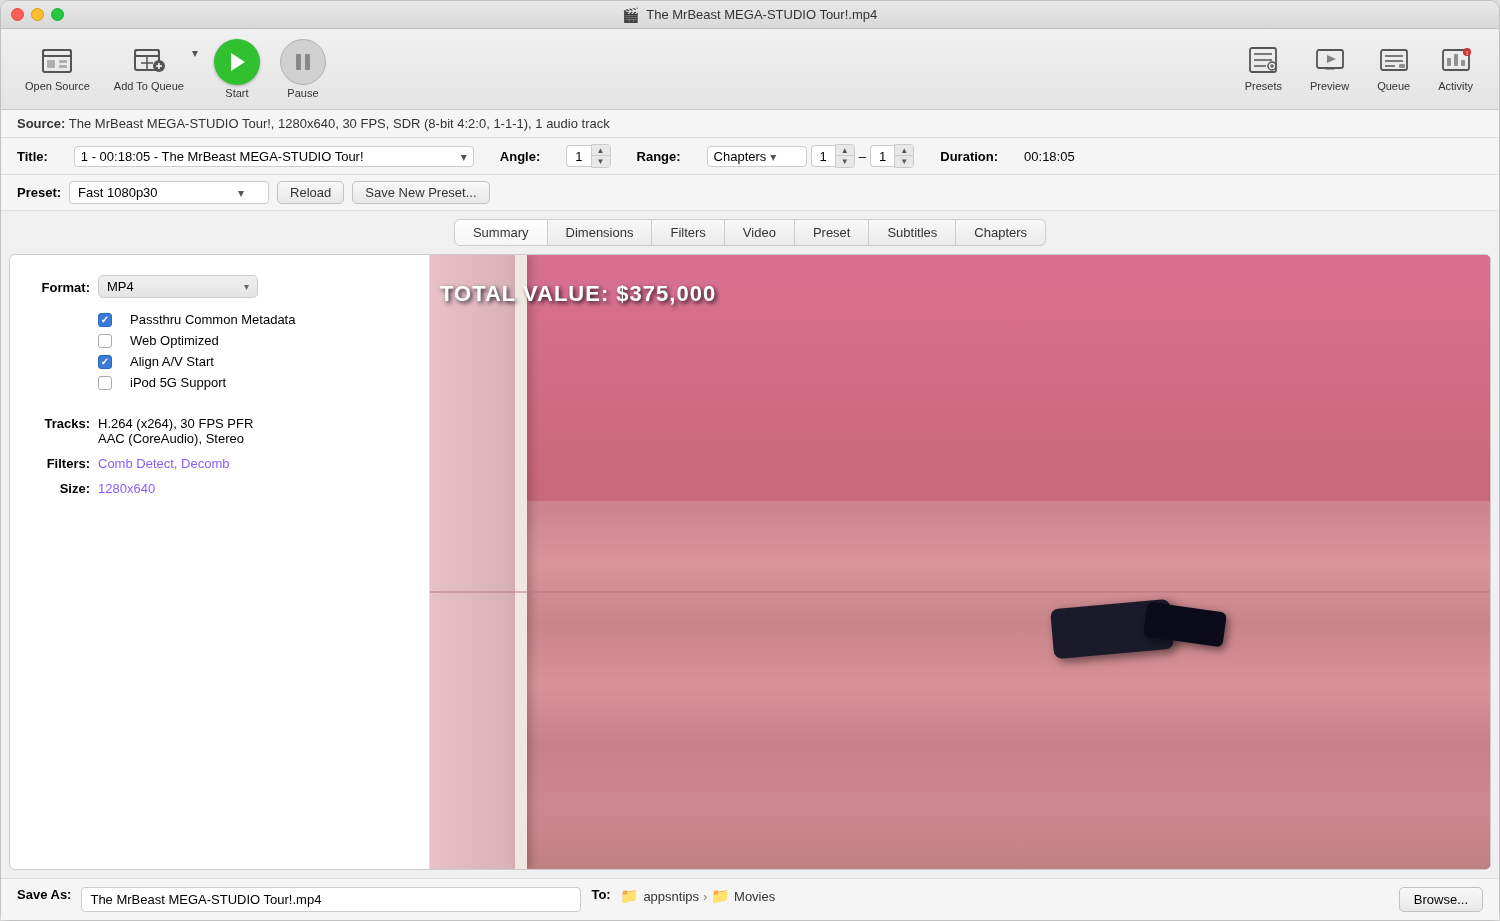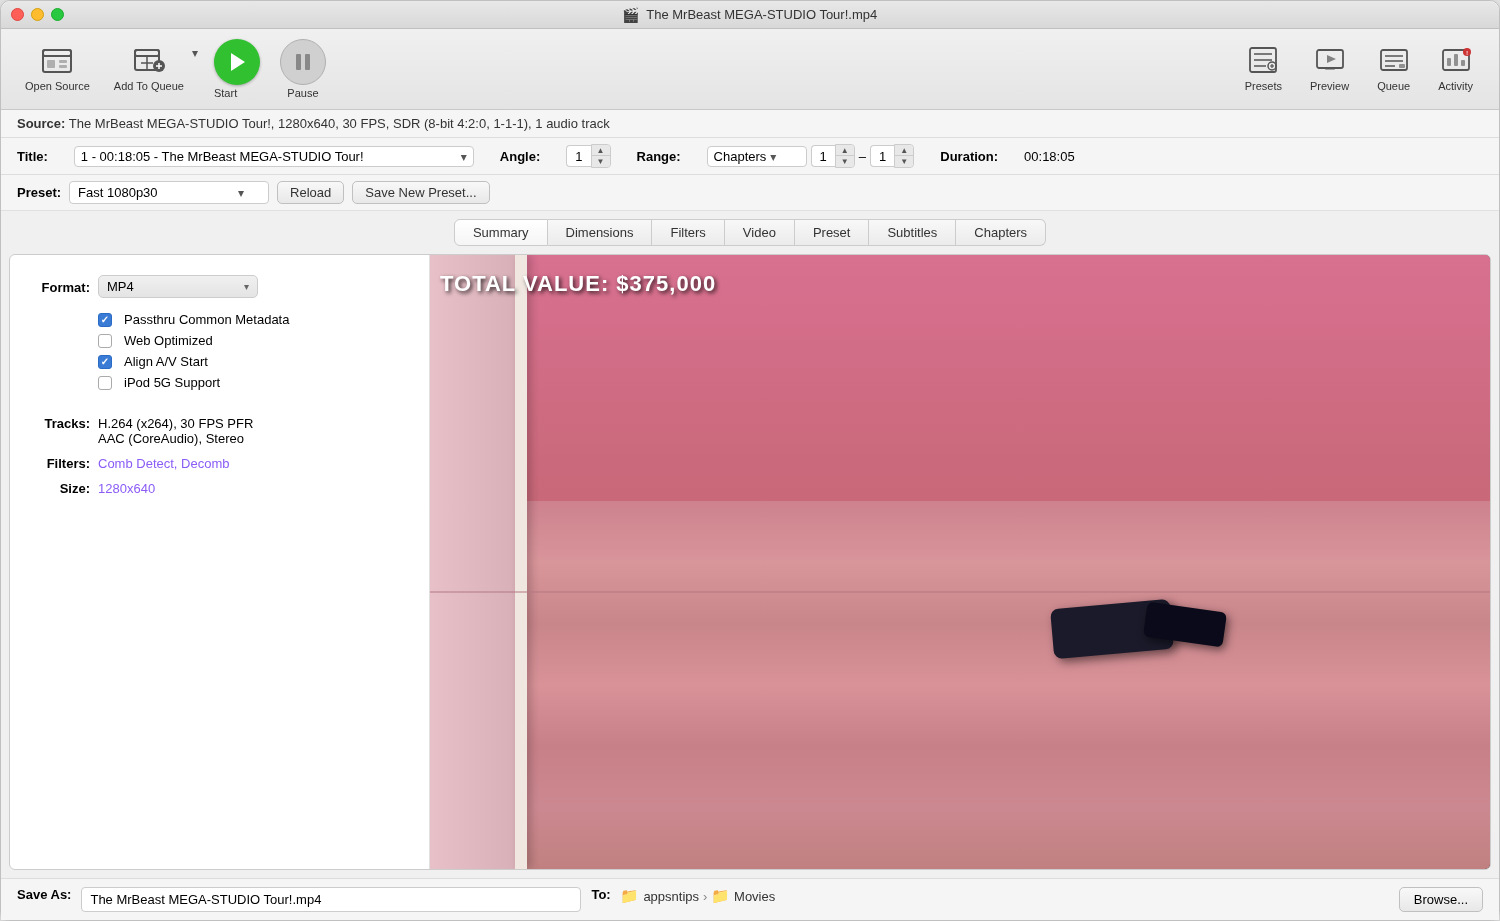--- a/index.html
+++ b/index.html
@@ -341,21 +341,21 @@
       color: #666;
     }
     .checkbox-group {
       display: flex;
       flex-direction: column;
       gap: 6px;
     }
     .checkbox-item {
       display: flex;
       align-items: center;
-      gap: 12px;
+      gap: 18px;
       font-size: 13px;
       cursor: pointer;
     }
     .cb {
       width: 14px;
       height: 14px;
       border: 1px solid #aaa;
       border-radius: 3px;
       display: flex;
       align-items: center;
@@ -418,21 +418,21 @@
         #c8858a 60%,
         #d89298 70%,
         #c88088 80%,
         #cc8890 90%,
         #c08080 100%
       );
       position: relative;
     }
     .video-overlay-text {
       position: absolute;
-      top: 16px;
+      top: 26px;
       left: 10px;
       color: white;
       font-size: 22px;
       font-weight: 900;
       font-family: Arial Black, sans-serif;
       text-shadow: 2px 2px 4px rgba(0,0,0,0.8);
       letter-spacing: 1px;
     }
     
     .video-object {
@@ -584,21 +584,21 @@
             <circle cx="26" cy="20" r="6" fill="#555"></circle>
             <line x1="23" y1="20" x2="29" y2="20" stroke="white" stroke-width="1.5"></line>
             <line x1="26" y1="17" x2="26" y2="23" stroke="white" stroke-width="1.5"></line>
           </svg>
         </span>
         <span style="font-size:12px;color:#555;position:absolute;right:6px;top:4px;">▾</span>
       </div>
       <span class="toolbar-label">Add To Queue</span>
     </div>
 
-    <div style="display:flex;flex-direction:column;align-items:flex-start;gap:2px;padding:4px 10px;">
+    <div style="display:flex;flex-direction:column;align-items:center;gap:2px;padding:4px 10px;">
       <button class="btn-start"></button>
       <span class="toolbar-label">Start</span>
     </div>
 
     <div style="display:flex;flex-direction:column;align-items:center;gap:2px;padding:4px 10px;">
       <button class="btn-pause">
         <div class="pause-bars">
           <div class="pause-bar"></div>
           <div class="pause-bar"></div>
         </div>

